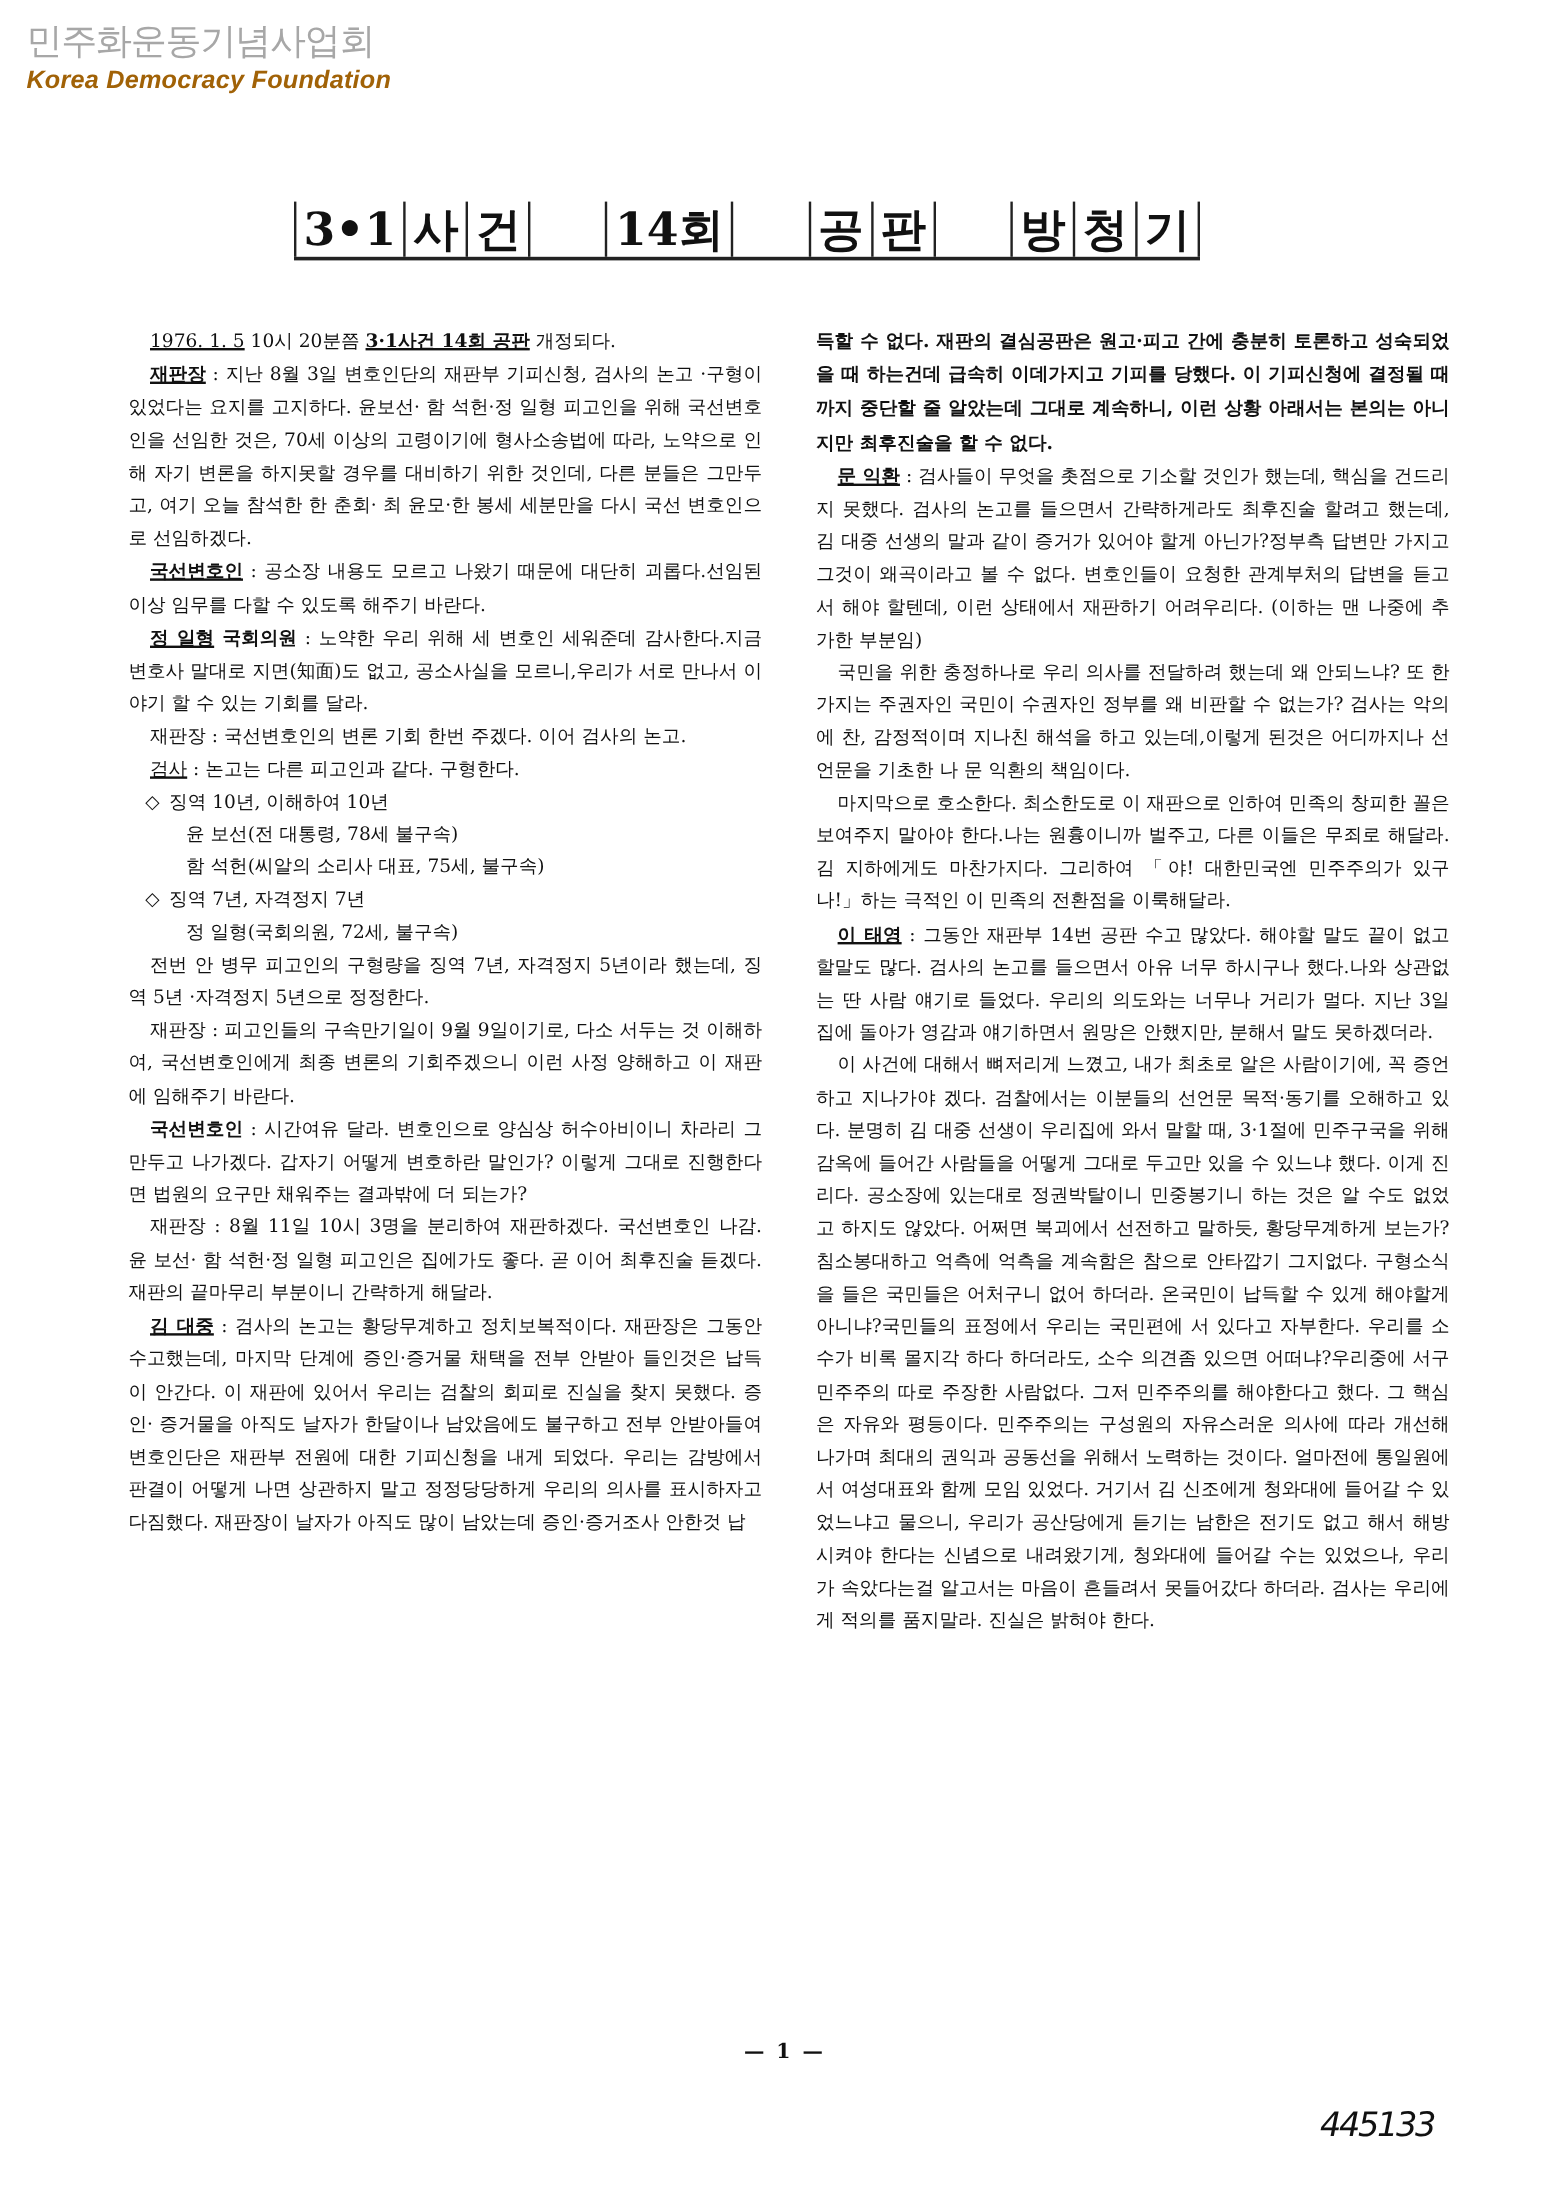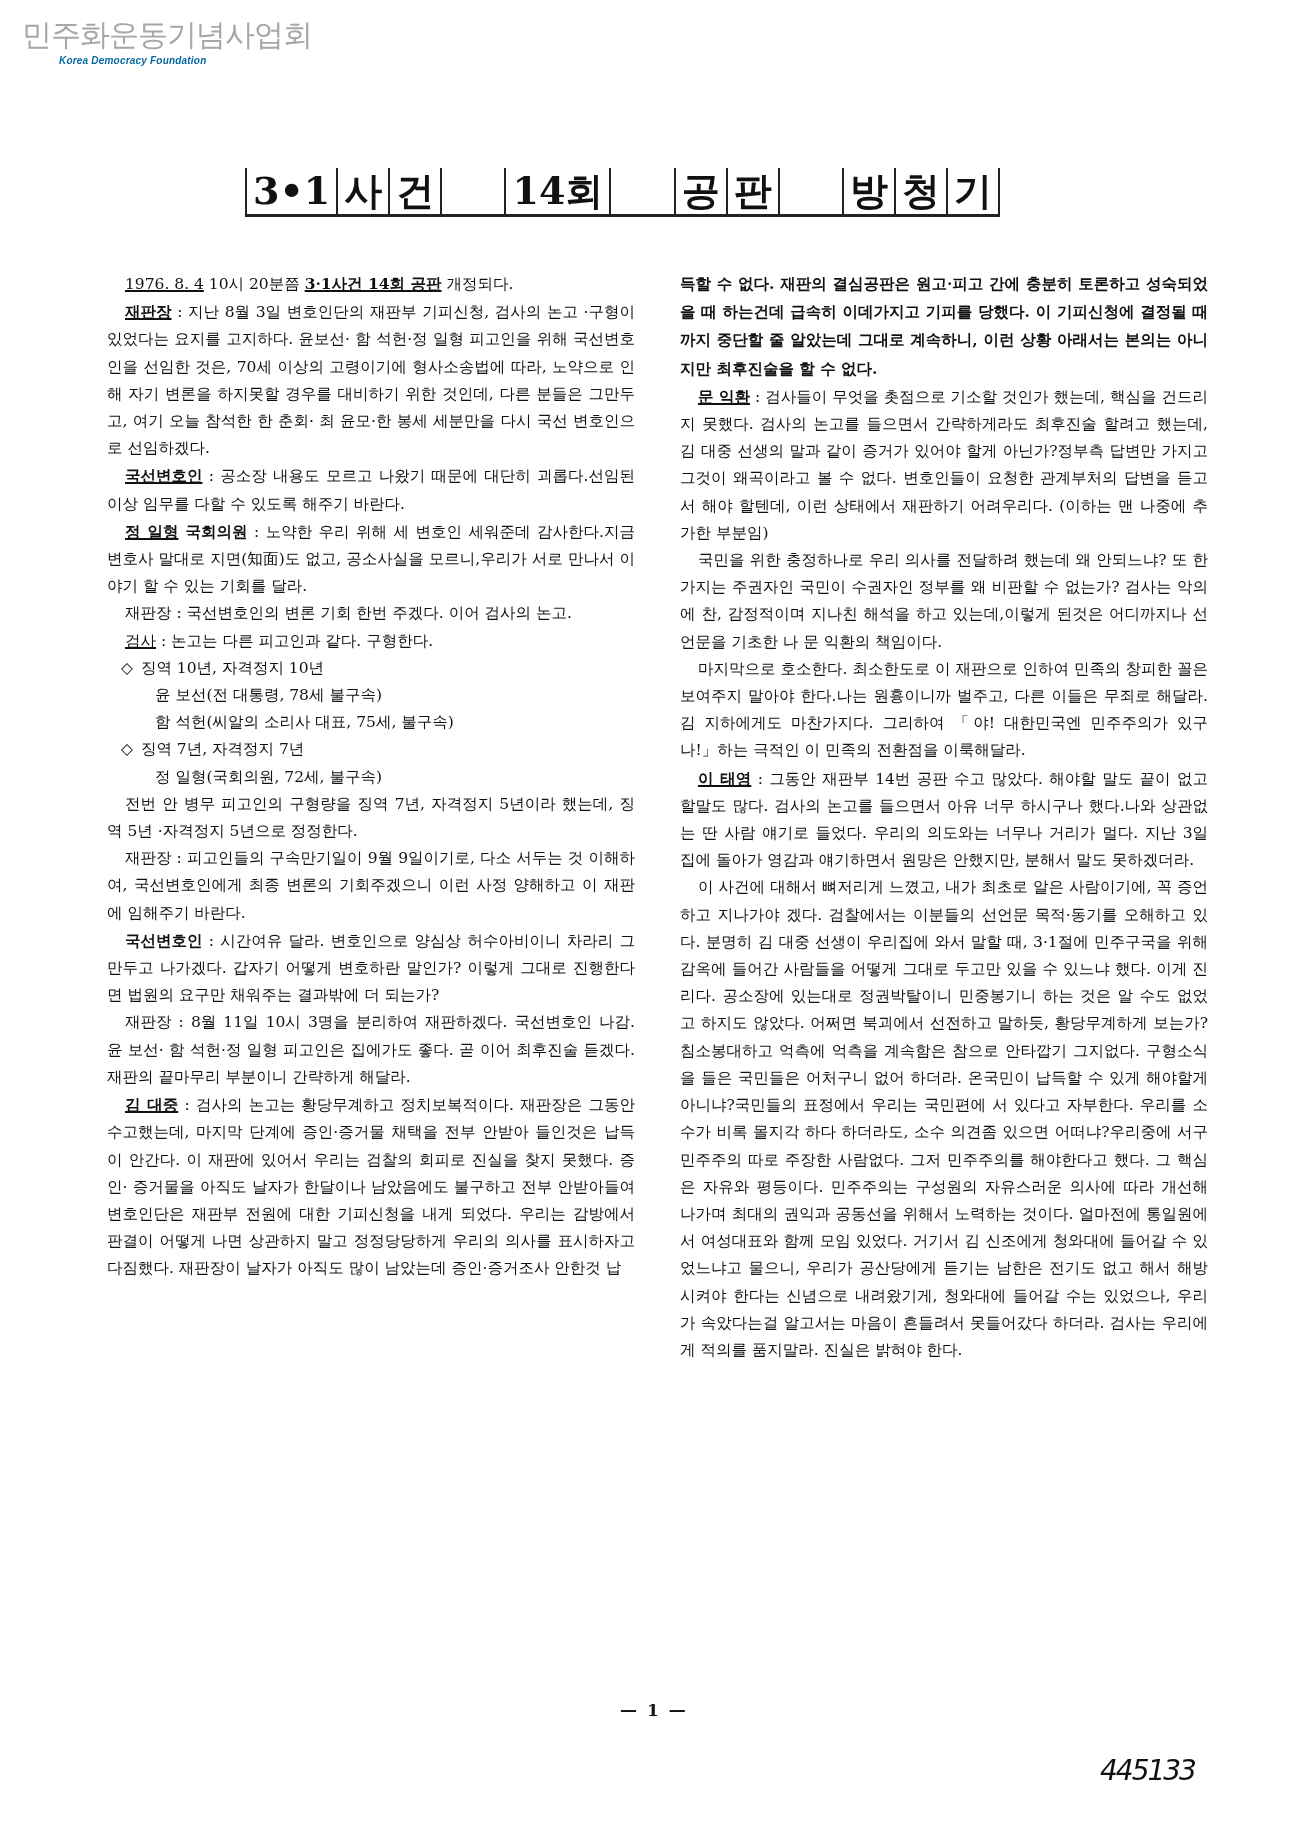--- a/index.html
+++ b/index.html
@@ -2,21 +2,21 @@
 <html><head>
 <meta charset="utf-8">
 <style>
   html, body { margin:0; padding:0; background:#ffffff; }
   body { width:1291px; height:1840px; position:relative; overflow:hidden;
          font-family:"DejaVu Serif", serif; color:#111; }
   .logo { position:absolute; left:22px; top:18px; }
   .logo-ko { font-family:"DejaVu Sans", sans-serif; font-size:30px; color:#a7a7a7;
              letter-spacing:-1px; font-weight:normal; line-height:34px; }
   .logo-en { font-family:"Liberation Sans", sans-serif; font-weight:bold; font-style:italic;
-             font-size:10px; color:#0369a1; margin-top:3px; letter-spacing:0.2px;margin-left:37px; }
+             font-size:21px; color:#a16207; margin-top:3px; letter-spacing:0.2px; }
   .title-box { position:absolute; left:245px; top:164px; width:755px; height:50px;
                border-bottom:3px solid #222; display:flex; align-items:flex-end; }
   .title-box .seg { font-family:"DejaVu Serif", serif; font-weight:bold; font-size:38px;
                line-height:46px; padding:0 6px; border-left:2px solid #222; height:46px;
                display:flex; align-items:center; }
   .title-box .seg.last { border-right:2px solid #222; }
   .title-box .gap { flex:1; border-left:2px solid #222; height:46px; }
   .col { position:absolute; top:270px; width:528px; font-size:15.5px; line-height:27.2px;
          text-align:justify; }
   .col.left { left:107px; }
@@ -52,29 +52,29 @@
   <span class="seg">공</span>
   <span class="seg">판</span>
   <span class="gap"></span>
   <span class="seg">방</span>
   <span class="seg">청</span>
   <span class="seg last">기</span>
 </div>
 
 <div class="col left">
   <p>
-    <span class="u">1976. 8. 4</span><span> 10시 20분쯤 </span><span class="u b">3·1사건 14회 공판</span><span> 개정되다.</span>
+    <span class="u">1976. 1. 5</span><span> 10시 20분쯤 </span><span class="u b">3·1사건 14회 공판</span><span> 개정되다.</span>
   </p>
   <p><span class="spk">재판장</span><span> : 지난 8월 3일 변호인단의 재판부 기피신청, 검사의 논고 ·구형이 있었다는 요지를 고지하다. 윤보선· 함 석헌·정 일형 피고인을 위해 국선변호인을 선임한 것은, 70세 이상의 고령이기에 형사소송법에 따라, 노약으로 인해 자기 변론을 하지못할 경우를 대비하기 위한 것인데, 다른 분들은 그만두고, 여기 오늘 참석한 한 춘회· 최 윤모·한 봉세 세분만을 다시 국선 변호인으로 선임하겠다.</span></p>
   <p><span class="spk">국선변호인</span><span> : 공소장 내용도 모르고 나왔기 때문에 대단히 괴롭다.선임된 이상 임무를 다할 수 있도록 해주기 바란다.</span></p>
   <p><span class="spk">정 일형</span><span class="b"> 국회의원</span><span> : 노약한 우리 위해 세 변호인 세워준데 감사한다.지금 변호사 말대로 지면(知面)도 없고, 공소사실을 모르니,우리가 서로 만나서 이야기 할 수 있는 기회를 달라.</span></p>
   <p><span>재판장</span><span> : 국선변호인의 변론 기회 한번 주겠다. 이어 검사의 논고.</span></p>
   <p><span class="u">검사</span><span> : 논고는 다른 피고인과 같다. 구형한다.</span></p>
   <div class="sent">
-    <div><span class="diamond">◇</span><span>징역 10년, 자격정지 10년</span></div>
+    <div><span class="diamond">◇</span><span>징역 10년, 이해하여 10년</span></div>
     <span class="name">윤 보선(전 대통령, 78세 불구속)</span>
     <span class="name">함 석헌(씨알의 소리사 대표, 75세, 불구속)</span>
     <div><span class="diamond">◇</span><span>징역 7년, 자격정지 7년</span></div>
     <span class="name">정 일형(국회의원, 72세, 불구속)</span>
   </div>
   <p><span>전번 안 병무 피고인의 구형량을 징역 7년, 자격정지 5년이라 했는데, 징역 5년 ·자격정지 5년으로 정정한다.</span></p>
   <p><span>재판장</span><span> : 피고인들의 구속만기일이 9월 9일이기로, 다소 서두는 것 이해하여, 국선변호인에게 최종 변론의 기회주겠으니 이런 사정 양해하고 이 재판에 임해주기 바란다.</span></p>
   <p><span class="b">국선변호인</span><span> : 시간여유 달라. 변호인으로 양심상 허수아비이니 차라리 그만두고 나가겠다. 갑자기 어떻게 변호하란 말인가? 이렇게 그대로 진행한다면 법원의 요구만 채워주는 결과밖에 더 되는가?</span></p>
   <p><span>재판장</span><span> : 8월 11일 10시 3명을 분리하여 재판하겠다. 국선변호인 나감. 윤 보선· 함 석헌·정 일형 피고인은 집에가도 좋다. 곧 이어 최후진술 듣겠다. 재판의 끝마무리 부분이니 간략하게 해달라.</span></p>
   <p><span class="spk">김 대중</span><span> : 검사의 논고는 황당무계하고 정치보복적이다. 재판장은 그동안 수고했는데, 마지막 단계에 증인·증거물 채택을 전부 안받아 들인것은 납득이 안간다. 이 재판에 있어서 우리는 검찰의 회피로 진실을 찾지 못했다. 증인· 증거물을 아직도 날자가 한달이나 남았음에도 불구하고 전부 안받아들여 변호인단은 재판부 전원에 대한 기피신청을 내게 되었다. 우리는 감방에서 판결이 어떻게 나면 상관하지 말고 정정당당하게 우리의 의사를 표시하자고 다짐했다. 재판장이 날자가 아직도 많이 남았는데 증인·증거조사 안한것 납</span></p>

